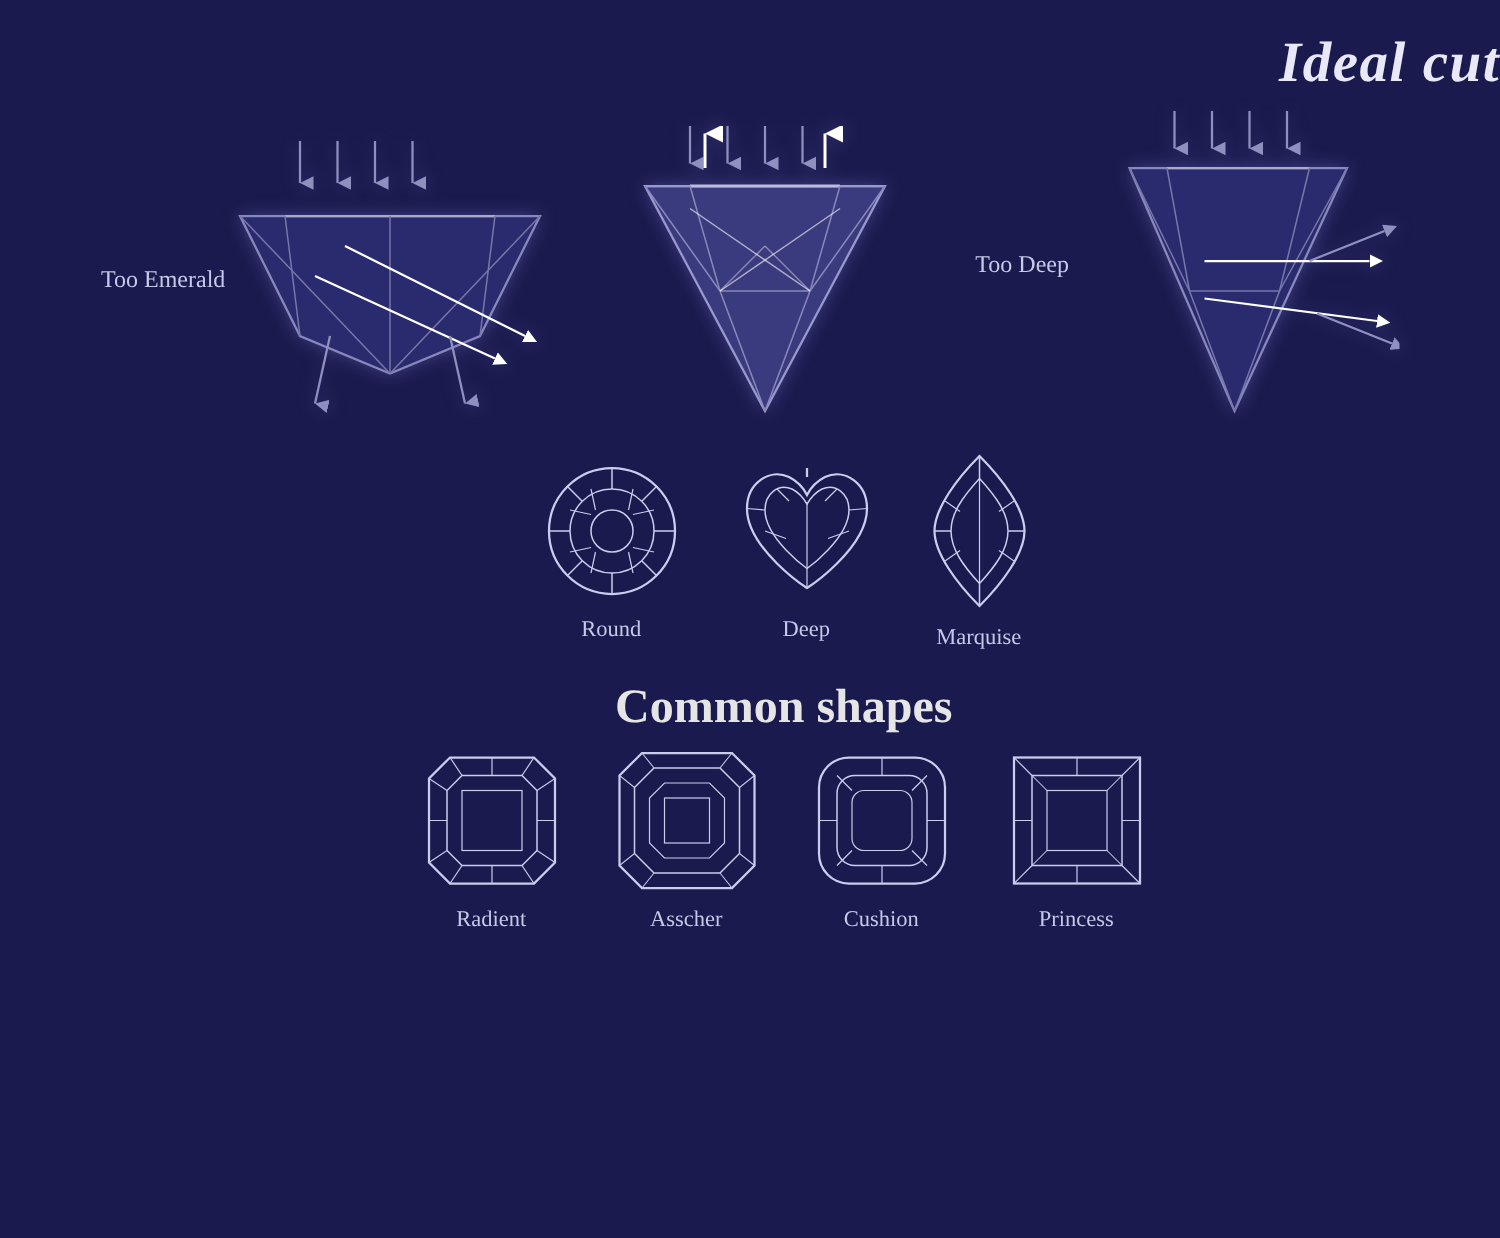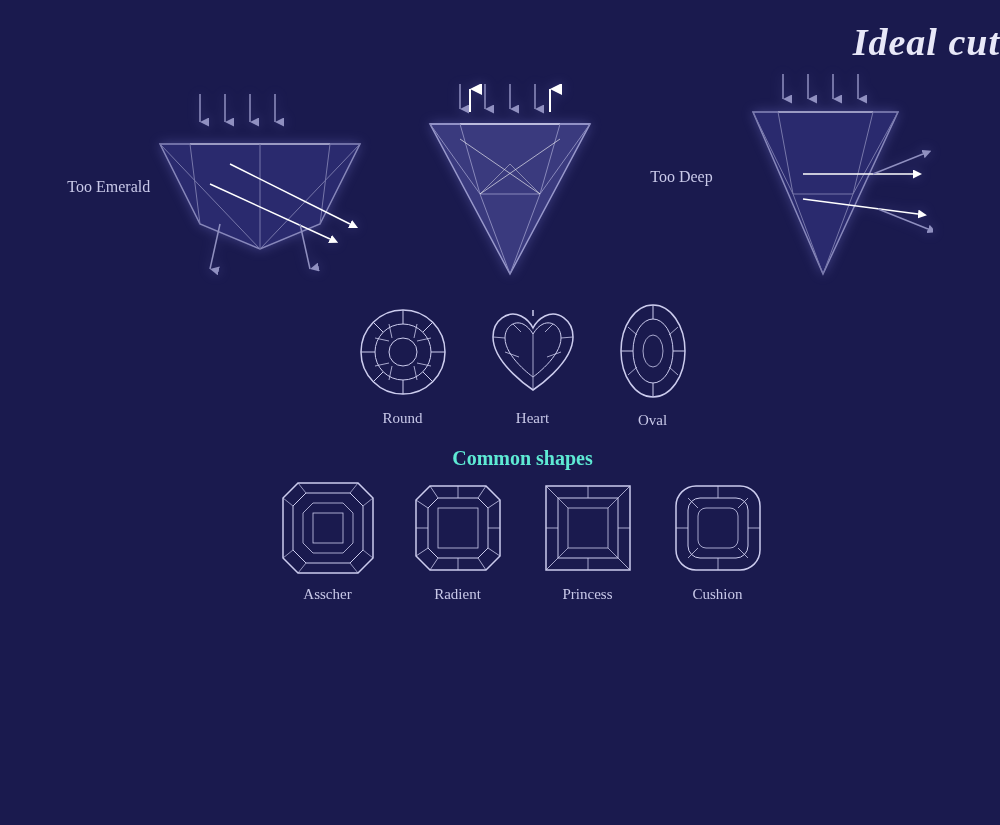--- a/index.html
+++ b/index.html
@@ -86,23 +86,23 @@
       gap: 8px;
     }
 
     .shape-name {
       font-size: 15px;
       color: #c8c8e8;
       font-family: Georgia, serif;
     }
 
     .common-shapes-title {
-      font-size: 20px;
+      font-size: 32px;
       font-weight: bold;
-      color: #5eead4;
+      color: #e5e5e5;
       margin: 18px 0 8px 0;
       font-family: Georgia, serif;
     }
   </style>
 </head>
 <body>
 
 <div class="top-section">
   <div class="ideal-cut-title">Ideal cut</div>
 
@@ -260,47 +260,73 @@
 
         <line x1="10" y1="35" x2="22" y2="36" stroke="#ccccee" stroke-width="0.8"></line>
         <line x1="90" y1="35" x2="78" y2="36" stroke="#ccccee" stroke-width="0.8"></line>
         <line x1="50" y1="32" x2="50" y2="75" stroke="#ccccee" stroke-width="0.8"></line>
         <line x1="50" y1="75" x2="50" y2="88" stroke="#ccccee" stroke-width="0.8"></line>
         <line x1="22" y1="50" x2="36" y2="55" stroke="#ccccee" stroke-width="0.8"></line>
         <line x1="78" y1="50" x2="64" y2="55" stroke="#ccccee" stroke-width="0.8"></line>
         <line x1="30" y1="22" x2="38" y2="30" stroke="#ccccee" stroke-width="0.8"></line>
         <line x1="70" y1="22" x2="62" y2="30" stroke="#ccccee" stroke-width="0.8"></line>
       </svg>
-      <div class="shape-name">Heart</div>
-    </div>
-
-    <div class="shape-item">
-      <svg width="80" height="105" viewBox="0 0 80 105">
-        <ellipse cx="40" cy="52" rx="32" ry="46" fill="none" stroke="#ccccee" stroke-width="1.5"></ellipse>
-        <ellipse cx="40" cy="52" rx="20" ry="32" fill="none" stroke="#ccccee" stroke-width="1"></ellipse>
-        <ellipse cx="40" cy="52" rx="10" ry="16" fill="none" stroke="#ccccee" stroke-width="0.8"></ellipse>
-
-        <line x1="40" y1="6" x2="40" y2="20" stroke="#ccccee" stroke-width="1"></line>
-        <line x1="40" y1="84" x2="40" y2="98" stroke="#ccccee" stroke-width="1"></line>
-        <line x1="8" y1="52" x2="20" y2="52" stroke="#ccccee" stroke-width="1"></line>
-        <line x1="60" y1="52" x2="72" y2="52" stroke="#ccccee" stroke-width="1"></line>
-        <line x1="15" y1="28" x2="24" y2="36" stroke="#ccccee" stroke-width="0.8"></line>
-        <line x1="65" y1="28" x2="56" y2="36" stroke="#ccccee" stroke-width="0.8"></line>
-        <line x1="15" y1="76" x2="24" y2="68" stroke="#ccccee" stroke-width="0.8"></line>
-        <line x1="65" y1="76" x2="56" y2="68" stroke="#ccccee" stroke-width="0.8"></line>
-      </svg>
-      <div class="shape-name">Oval</div>
-    </div>
-
+      <div class="shape-name">Deep</div>
+    </div>
+
+
+    <div class="shape-item">
+      <svg width="70" height="110" viewBox="0 0 70 110">
+        <path d="M35,5 C50,20 65,40 65,55 C65,70 50,90 35,105 C20,90 5,70 5,55 C5,40 20,20 35,5 Z" fill="none" stroke="#ccccee" stroke-width="1.5"></path>
+        <path d="M35,20 C46,32 54,43 54,55 C54,67 46,78 35,90 C24,78 16,67 16,55 C16,43 24,32 35,20 Z" fill="none" stroke="#ccccee" stroke-width="1"></path>
+
+        <line x1="35" y1="5" x2="35" y2="20" stroke="#ccccee" stroke-width="1"></line>
+        <line x1="35" y1="90" x2="35" y2="105" stroke="#ccccee" stroke-width="1"></line>
+        <line x1="5" y1="55" x2="16" y2="55" stroke="#ccccee" stroke-width="1"></line>
+        <line x1="54" y1="55" x2="65" y2="55" stroke="#ccccee" stroke-width="1"></line>
+        <line x1="12" y1="35" x2="22" y2="42" stroke="#ccccee" stroke-width="0.8"></line>
+        <line x1="58" y1="35" x2="48" y2="42" stroke="#ccccee" stroke-width="0.8"></line>
+        <line x1="12" y1="75" x2="22" y2="68" stroke="#ccccee" stroke-width="0.8"></line>
+        <line x1="58" y1="75" x2="48" y2="68" stroke="#ccccee" stroke-width="0.8"></line>
+        <line x1="35" y1="20" x2="35" y2="90" stroke="#ccccee" stroke-width="0.8"></line>
+      </svg>
+      <div class="shape-name">Marquise</div>
+    </div>
 
   </div>
 
   <div class="common-shapes-title">Common shapes</div>
 
   <div class="shapes-row">
+
+    <div class="shape-item">
+      <svg width="100" height="100" viewBox="0 0 100 100">
+
+        <polygon points="22,8 78,8 92,22 92,78 78,92 22,92 8,78 8,22" fill="none" stroke="#ccccee" stroke-width="1.5"></polygon>
+
+        <polygon points="30,20 70,20 80,30 80,70 70,80 30,80 20,70 20,30" fill="none" stroke="#ccccee" stroke-width="1"></polygon>
+
+        <rect x="30" y="30" width="40" height="40" fill="none" stroke="#ccccee" stroke-width="0.8"></rect>
+
+        <line x1="22" y1="8" x2="30" y2="20" stroke="#ccccee" stroke-width="0.8"></line>
+        <line x1="78" y1="8" x2="70" y2="20" stroke="#ccccee" stroke-width="0.8"></line>
+        <line x1="92" y1="22" x2="80" y2="30" stroke="#ccccee" stroke-width="0.8"></line>
+        <line x1="92" y1="78" x2="80" y2="70" stroke="#ccccee" stroke-width="0.8"></line>
+        <line x1="78" y1="92" x2="70" y2="80" stroke="#ccccee" stroke-width="0.8"></line>
+        <line x1="22" y1="92" x2="30" y2="80" stroke="#ccccee" stroke-width="0.8"></line>
+        <line x1="8" y1="78" x2="20" y2="70" stroke="#ccccee" stroke-width="0.8"></line>
+        <line x1="8" y1="22" x2="20" y2="30" stroke="#ccccee" stroke-width="0.8"></line>
+
+        <line x1="50" y1="8" x2="50" y2="20" stroke="#ccccee" stroke-width="0.8"></line>
+        <line x1="50" y1="80" x2="50" y2="92" stroke="#ccccee" stroke-width="0.8"></line>
+        <line x1="8" y1="50" x2="20" y2="50" stroke="#ccccee" stroke-width="0.8"></line>
+        <line x1="80" y1="50" x2="92" y2="50" stroke="#ccccee" stroke-width="0.8"></line>
+      </svg>
+      <div class="shape-name">Radient</div>
+    </div>
 
     <div class="shape-item">
       <svg width="100" height="100" viewBox="0 0 100 100">
 
         <polygon points="20,5 80,5 95,20 95,80 80,95 20,95 5,80 5,20" fill="none" stroke="#ccccee" stroke-width="1.5"></polygon>
 
         <polygon points="28,15 72,15 85,28 85,72 72,85 28,85 15,72 15,28" fill="none" stroke="#ccccee" stroke-width="1"></polygon>
 
         <polygon points="35,25 65,25 75,35 75,65 65,75 35,75 25,65 25,35" fill="none" stroke="#ccccee" stroke-width="0.8"></polygon>
 
@@ -314,41 +340,37 @@
         <line x1="20" y1="95" x2="28" y2="85" stroke="#ccccee" stroke-width="0.7"></line>
         <line x1="5" y1="80" x2="15" y2="72" stroke="#ccccee" stroke-width="0.7"></line>
         <line x1="5" y1="20" x2="15" y2="28" stroke="#ccccee" stroke-width="0.7"></line>
       </svg>
       <div class="shape-name">Asscher</div>
     </div>
 
     <div class="shape-item">
       <svg width="100" height="100" viewBox="0 0 100 100">
 
-        <polygon points="22,8 78,8 92,22 92,78 78,92 22,92 8,78 8,22" fill="none" stroke="#ccccee" stroke-width="1.5"></polygon>
-
-        <polygon points="30,20 70,20 80,30 80,70 70,80 30,80 20,70 20,30" fill="none" stroke="#ccccee" stroke-width="1"></polygon>
-
-        <rect x="30" y="30" width="40" height="40" fill="none" stroke="#ccccee" stroke-width="0.8"></rect>
-
-        <line x1="22" y1="8" x2="30" y2="20" stroke="#ccccee" stroke-width="0.8"></line>
-        <line x1="78" y1="8" x2="70" y2="20" stroke="#ccccee" stroke-width="0.8"></line>
-        <line x1="92" y1="22" x2="80" y2="30" stroke="#ccccee" stroke-width="0.8"></line>
-        <line x1="92" y1="78" x2="80" y2="70" stroke="#ccccee" stroke-width="0.8"></line>
-        <line x1="78" y1="92" x2="70" y2="80" stroke="#ccccee" stroke-width="0.8"></line>
-        <line x1="22" y1="92" x2="30" y2="80" stroke="#ccccee" stroke-width="0.8"></line>
-        <line x1="8" y1="78" x2="20" y2="70" stroke="#ccccee" stroke-width="0.8"></line>
-        <line x1="8" y1="22" x2="20" y2="30" stroke="#ccccee" stroke-width="0.8"></line>
+        <rect x="8" y="8" width="84" height="84" rx="20" ry="20" fill="none" stroke="#ccccee" stroke-width="1.5"></rect>
+
+        <rect x="20" y="20" width="60" height="60" rx="12" ry="12" fill="none" stroke="#ccccee" stroke-width="1"></rect>
+
+        <rect x="30" y="30" width="40" height="40" rx="8" ry="8" fill="none" stroke="#ccccee" stroke-width="0.8"></rect>
+
+        <line x1="20" y1="20" x2="30" y2="30" stroke="#ccccee" stroke-width="0.8"></line>
+        <line x1="80" y1="20" x2="70" y2="30" stroke="#ccccee" stroke-width="0.8"></line>
+        <line x1="20" y1="80" x2="30" y2="70" stroke="#ccccee" stroke-width="0.8"></line>
+        <line x1="80" y1="80" x2="70" y2="70" stroke="#ccccee" stroke-width="0.8"></line>
 
         <line x1="50" y1="8" x2="50" y2="20" stroke="#ccccee" stroke-width="0.8"></line>
         <line x1="50" y1="80" x2="50" y2="92" stroke="#ccccee" stroke-width="0.8"></line>
         <line x1="8" y1="50" x2="20" y2="50" stroke="#ccccee" stroke-width="0.8"></line>
         <line x1="80" y1="50" x2="92" y2="50" stroke="#ccccee" stroke-width="0.8"></line>
       </svg>
-      <div class="shape-name">Radient</div>
+      <div class="shape-name">Cushion</div>
     </div>
 
     <div class="shape-item">
       <svg width="100" height="100" viewBox="0 0 100 100">
 
         <rect x="8" y="8" width="84" height="84" fill="none" stroke="#ccccee" stroke-width="1.5"></rect>
 
         <rect x="20" y="20" width="60" height="60" fill="none" stroke="#ccccee" stroke-width="1"></rect>
 
         <rect x="30" y="30" width="40" height="40" fill="none" stroke="#ccccee" stroke-width="0.8"></rect>
@@ -364,37 +386,15 @@
         <line x1="80" y1="50" x2="92" y2="50" stroke="#ccccee" stroke-width="0.8"></line>
 
         <line x1="20" y1="20" x2="30" y2="30" stroke="#ccccee" stroke-width="0.7"></line>
         <line x1="80" y1="20" x2="70" y2="30" stroke="#ccccee" stroke-width="0.7"></line>
         <line x1="20" y1="80" x2="30" y2="70" stroke="#ccccee" stroke-width="0.7"></line>
         <line x1="80" y1="80" x2="70" y2="70" stroke="#ccccee" stroke-width="0.7"></line>
       </svg>
       <div class="shape-name">Princess</div>
     </div>
 
-    <div class="shape-item">
-      <svg width="100" height="100" viewBox="0 0 100 100">
-
-        <rect x="8" y="8" width="84" height="84" rx="20" ry="20" fill="none" stroke="#ccccee" stroke-width="1.5"></rect>
-
-        <rect x="20" y="20" width="60" height="60" rx="12" ry="12" fill="none" stroke="#ccccee" stroke-width="1"></rect>
-
-        <rect x="30" y="30" width="40" height="40" rx="8" ry="8" fill="none" stroke="#ccccee" stroke-width="0.8"></rect>
-
-        <line x1="20" y1="20" x2="30" y2="30" stroke="#ccccee" stroke-width="0.8"></line>
-        <line x1="80" y1="20" x2="70" y2="30" stroke="#ccccee" stroke-width="0.8"></line>
-        <line x1="20" y1="80" x2="30" y2="70" stroke="#ccccee" stroke-width="0.8"></line>
-        <line x1="80" y1="80" x2="70" y2="70" stroke="#ccccee" stroke-width="0.8"></line>
-
-        <line x1="50" y1="8" x2="50" y2="20" stroke="#ccccee" stroke-width="0.8"></line>
-        <line x1="50" y1="80" x2="50" y2="92" stroke="#ccccee" stroke-width="0.8"></line>
-        <line x1="8" y1="50" x2="20" y2="50" stroke="#ccccee" stroke-width="0.8"></line>
-        <line x1="80" y1="50" x2="92" y2="50" stroke="#ccccee" stroke-width="0.8"></line>
-      </svg>
-      <div class="shape-name">Cushion</div>
-    </div>
-
 
   </div>
 </div>
 
 </body></html>

